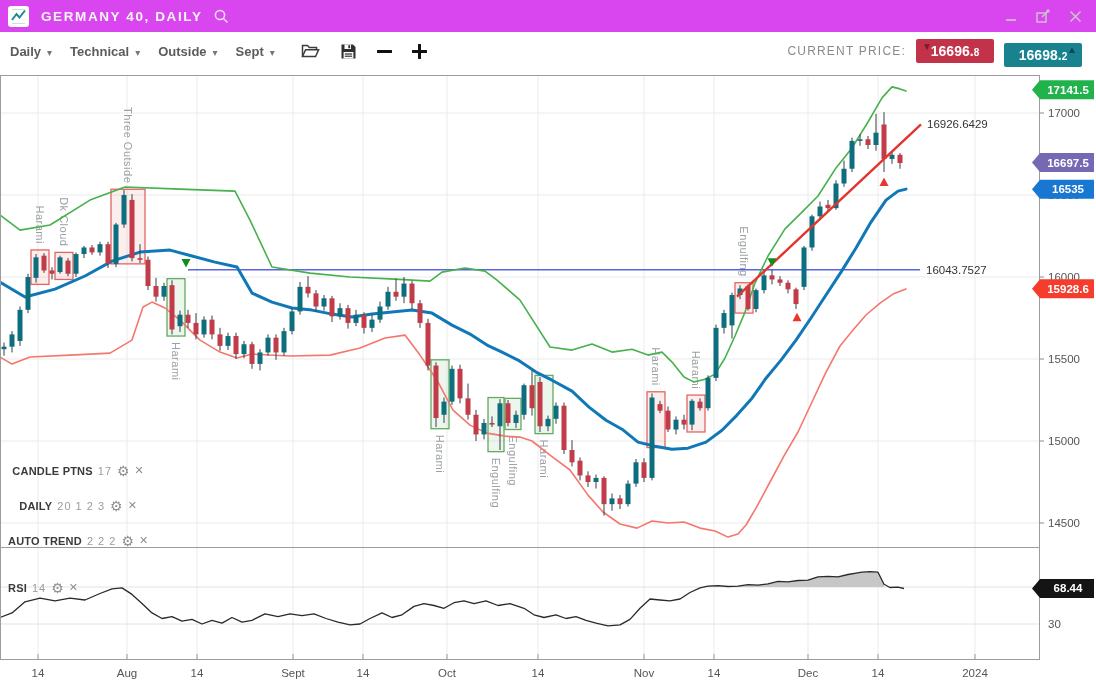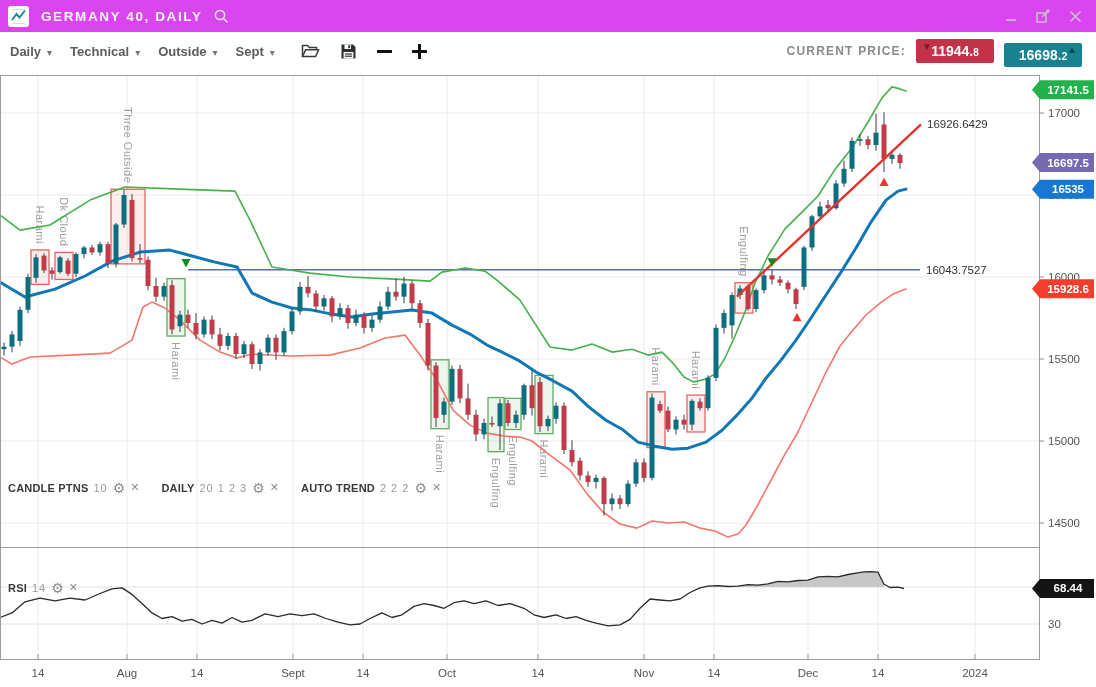--- a/index.html
+++ b/index.html
@@ -22,21 +22,21 @@
   
   .toolbar{
     position:absolute;top:32px;left:0;width:1096px;height:38px;background:#fff;
     display:flex;align-items:center;
   }
   .menu-btn{background:none;border:none;display:flex;align-items:center;gap:6px;
     font-family:inherit;font-size:13px;font-weight:700;color:#5c5c5c;cursor:pointer;padding:0;margin-left:18px;}
   .menu-btn:first-child{margin-left:10px;}
   .caret{font-size:10px;color:#777;transform:translateY(1px);}
   .tool-ic{margin-left:20px;background:none;border:none;padding:0;cursor:pointer;display:flex;align-items:center;}
-  .cp-label{margin-left:auto;font-size:12px;color:#8a8a8a;letter-spacing:1.2px;font-weight:700;}
+  .cp-label{margin-left:auto;font-size:12px;color:#8a8a8a;letter-spacing:1.2px;font-weight:400;}
   .px-badge{height:24px;border-radius:2px;display:flex;align-items:center;justify-content:center;
     width:78px;position:relative;margin-left:10px;color:#fff;font-weight:700;font-size:14px;}
   .px-badge:last-child{margin-right:14px;margin-top:8px;}
   .px-badge .small-dec{font-size:10px;font-weight:700;margin-top:3px;}
   .px-arrow{position:absolute;font-size:10px;line-height:10px;}
   
   .chart-wrap{position:absolute;top:70px;left:0;width:1096px;height:617px;}
   .legend{position:absolute;left:8px;display:flex;align-items:center;gap:22px;font-size:11px;}
   .lg{display:flex;align-items:center;gap:5px;white-space:nowrap;}
   .lg b{color:#3a3a3a;font-weight:700;letter-spacing:.2px;}
@@ -129,21 +129,21 @@
   </button>
   <button class="tool-ic">
     <svg width="15" height="15" viewBox="0 0 15 15">
       <line x1="1" y1="7.5" x2="14" y2="7.5" stroke="#111" stroke-width="3" stroke-linecap="round"></line>
       <line x1="7.5" y1="1" x2="7.5" y2="14" stroke="#111" stroke-width="3" stroke-linecap="round"></line>
     </svg>
   </button>
   <span class="cp-label">CURRENT PRICE:</span>
   <div class="px-badge" style="background:#c2334a;">
     <span class="px-arrow" style="left:6px;top:3px;color:#7c1a26;">▼</span>
-    <span>11944.</span>
+    <span>16696.</span>
       <span class="small-dec">8</span>
   </div>
   <div class="px-badge" style="background:#18828e;">
     <span>16698.</span>
       <span class="small-dec">2</span>
     <span class="px-arrow" style="right:5px;top:2px;color:#0a4950;">▲</span>
   </div>
 </div>
 
 <div class="chart-wrap">
@@ -503,24 +503,24 @@
       <g>
         <path d="M 1032 218.70959999999994 L 1040 209.20959999999994 H 1094 V 228.20959999999994 H 1040 Z" fill="#f53d2e"></path>
         <text x="1068" y="222.70959999999994" class="badge-txt" text-anchor="middle">15928.6</text>
       </g>
       <g>
         <path d="M 1032 518.443 L 1040 508.943 H 1094 V 527.943 H 1040 Z" fill="#141414"></path>
         <text x="1068" y="522.443" class="badge-txt" text-anchor="middle">68.44</text>
       </g>
     </svg>
 
-  <div class="legend" style="top:411px;">
+  <div class="legend" style="top:394px;flex-direction:column;">
     <span class="lg">
       <b>CANDLE PTNS</b>
-      <i>10</i>
+      <i>17</i>
       <span class="gear">⚙</span>
       <span class="close-x">✕</span>
     </span>
     <span class="lg">
       <b>DAILY</b>
       <i>20 1 2 3</i>
       <span class="gear">⚙</span>
       <span class="close-x">✕</span>
     </span>
     <span class="lg">

